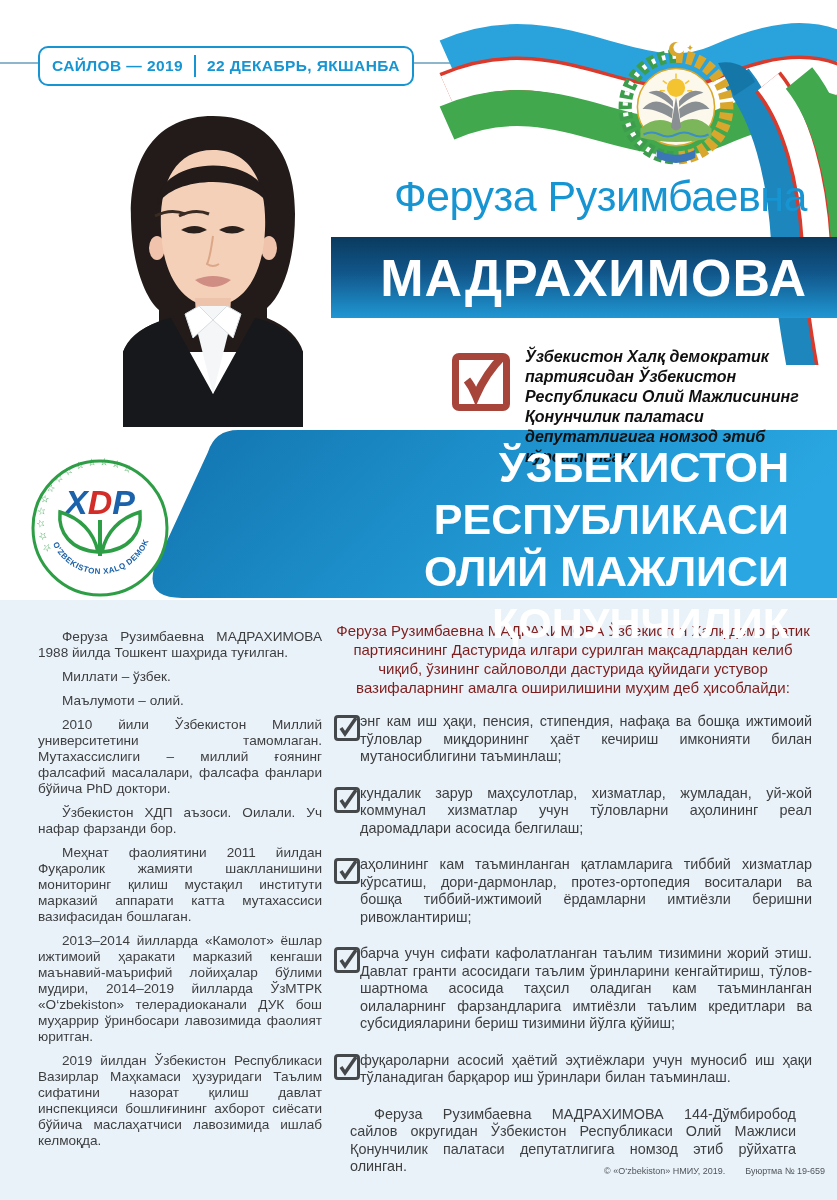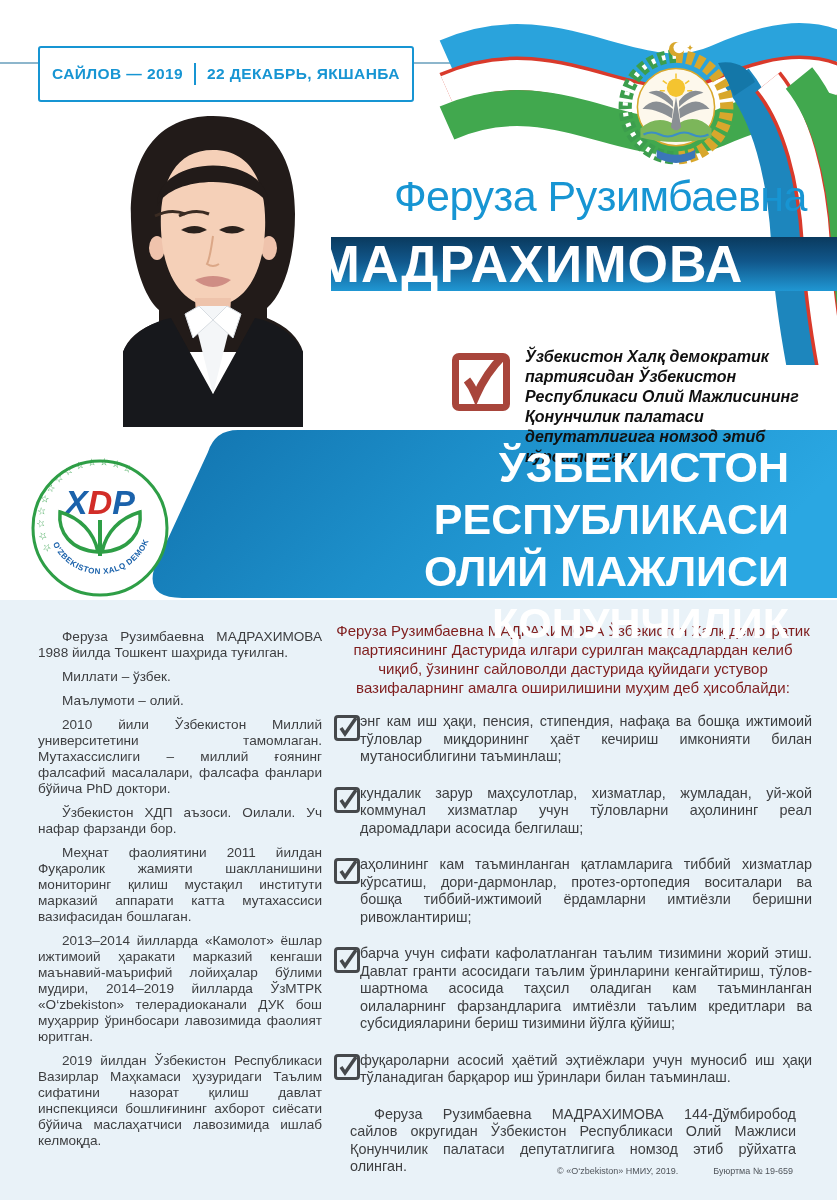--- a/index.html
+++ b/index.html
@@ -1,41 +1,41 @@
 <!DOCTYPE html>
 <html><head>
 <meta charset="utf-8">
 <style>
   html,body{margin:0;padding:0;background:#fff;}
   .page{position:relative;width:837px;height:1200px;background:#ffffff;overflow:hidden;
         font-family:"Liberation Sans",sans-serif;}
   .lower-bg{position:absolute;left:0;top:600px;width:837px;height:600px;background:#e9f2f8;}
 
   
-  .badge{position:absolute;left:38px;top:46px;height:36px;border:2px solid #1795d3;border-radius:3px;
-         background:#fff;display:flex;align-items:center;gap:11px;padding:8px 12px;z-index:4;}
+  .badge{position:absolute;left:38px;top:46px;height:36px;border:2px solid #1795d3;border-radius:10px;
+         background:#fff;display:flex;align-items:center;gap:11px;padding:0 12px;z-index:4;}
   .badge b{color:#1795d3;font-size:15.5px;font-weight:bold;letter-spacing:.4px;white-space:nowrap;}
   .badge .sep{width:2px;height:22px;background:#1795d3;}
   .rule{position:absolute;top:62px;height:2px;background:#8db6cc;z-index:1;}
   .rule.left{left:0;width:38px;}
   .rule.right{left:324px;width:200px;}
 
   
   .flag{position:absolute;right:0;top:0;width:400px;height:365px;z-index:2;}
   .emblem{position:absolute;left:612px;top:40px;width:128px;height:128px;z-index:3;}
 
   
   .portrait{position:absolute;left:95px;top:108px;width:236px;height:319px;z-index:6;}
 
   
   .first-name{position:absolute;top:172px;right:30px;font-size:43px;font-weight:normal;color:#1795d3;
               letter-spacing:-.5px;z-index:5;}
-  .surname-banner{position:absolute;top:237px;left:253px;right:0;height:54px;z-index:4;
+  .surname-banner{position:absolute;top:237px;left:253px;right:0;height:81px;z-index:4;
         background:linear-gradient(180deg,#0a3a5e 0%,#11578b 45%,#2097d3 100%);
-        border-radius:12px 0 0 12px;display:flex;align-items:center;justify-content:center;
+        border-radius:12px 0 0 12px;display:flex;align-items:center;justify-content:flex-end;
         padding-right:30px;box-sizing:border-box;}
   .surname-banner span{color:#fff;font-size:52px;font-weight:bold;letter-spacing:1px;}
 
   
   .nomination{position:absolute;left:452px;top:347px;width:362px;display:flex;gap:15px;z-index:5;}
   .check-red{flex:none;width:44px;height:44px;border:7px solid #a8453b;border-radius:7px;background:#fff;margin-top:6px;}
   .check-red svg{overflow:visible;display:block;}
   .nomination-text{font-size:16px;line-height:20px;font-weight:bold;font-style:italic;color:#101010;}
 
   
@@ -52,21 +52,21 @@
   .bio-col p{margin:8px 0 8px;text-indent:24px;}
   .program-col{position:absolute;left:334px;top:621px;width:478px;color:#3d3e40;font-size:14.4px;
            line-height:17.5px;z-index:3;}
   .program-intro{font-weight:normal;text-align:center;font-size:15px;line-height:19px;margin:0 0 16px;color:#7f1d1d;}
   .program-item{display:flex;margin-bottom:19px;}
   .check-small{flex:none;width:20px;height:20px;border:3px solid #45484b;border-radius:4px;margin-top:2px;background:transparent;}
   .check-small svg{overflow:visible;display:block;}
   .item-text{text-align:justify;}
   .closing{margin:6px 16px 0;text-indent:24px;text-align:justify;}
 
-  .imprint{position:absolute;top:1166px;right:44px;font-size:9px;color:#50555b;display:flex;gap:35px;z-index:3;}
+  .imprint{position:absolute;top:1166px;right:12px;font-size:9px;color:#50555b;display:flex;gap:20px;z-index:3;}
 </style>
 </head>
 <body>
 
 <div class="page">
   <div class="lower-bg"></div>
 
   <div class="rule left"></div>
   <div class="rule right"></div>
   <div class="badge">

